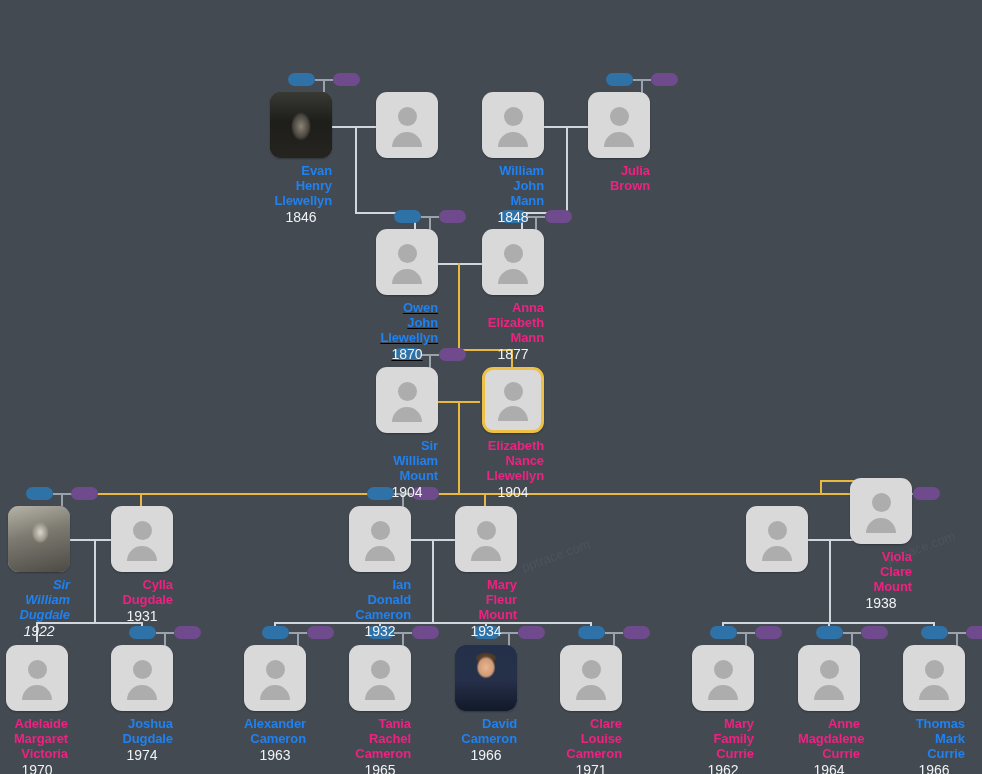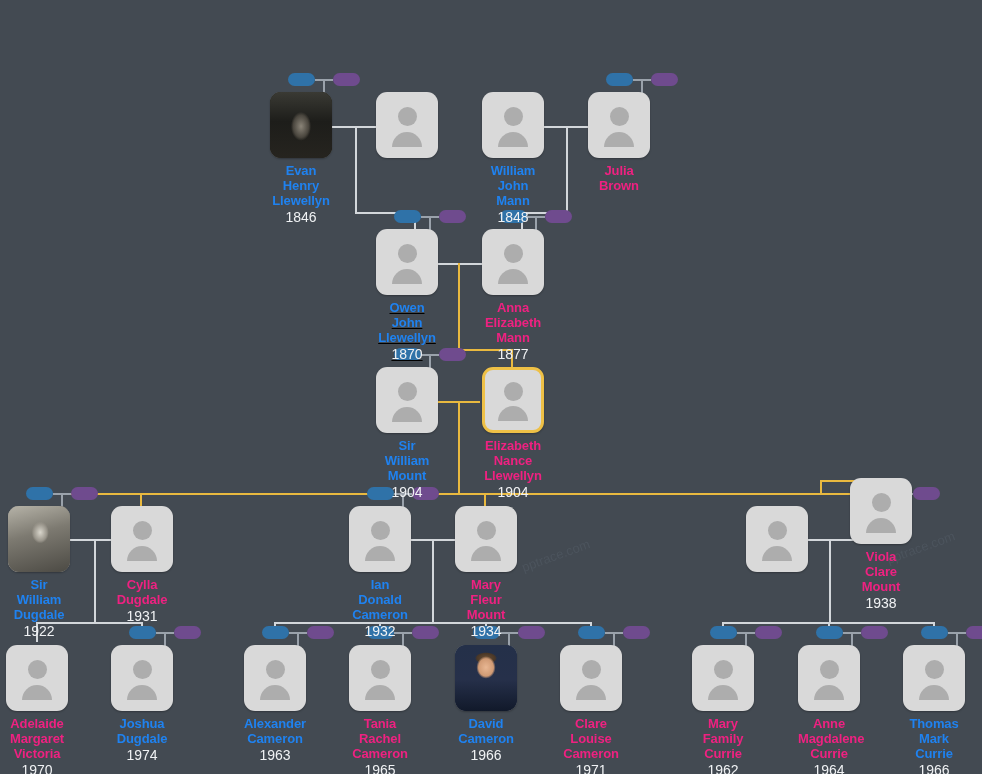--- a/index.html
+++ b/index.html
@@ -32,21 +32,21 @@
   .card{width:62px;height:66px;border-radius:11px;background:#d9d9d9;position:relative;overflow:hidden;
         box-shadow:0 1px 2px rgba(0,0,0,.28);}
   .card.hl{border:3px solid #eec046;width:56px;height:60px;border-radius:11px;}
   .card .head{position:absolute;left:50%;top:15px;width:19px;height:19px;margin-left:-9.5px;
               border-radius:50%;background:#adadad;}
   .card.hl .head{top:12px;}
   .card .body{position:absolute;left:50%;top:40px;width:30px;height:15px;margin-left:-15px;
               background:#adadad;border-radius:15px 15px 0 0;}
   .card.hl .body{top:36px;}
   .photo{position:absolute;left:0;top:0;width:100%;height:100%;}
-  .nm{margin-top:5px;text-align:center;font-size:13px;font-weight:bold;line-height:15px;
+  .nm{margin-top:5px;text-align:right;font-size:13px;font-weight:bold;line-height:15px;
       letter-spacing:-.1px;}
   .nm.m{color:#1f82f0;}
   .nm.f{color:#ef2181;}
   .yr{text-align:center;font-size:14px;color:#f0f2f4;line-height:17px;margin-top:1px;}
 
   
   .pills{position:absolute;width:72px;height:26px;}
   .pill{position:absolute;top:3px;width:27px;height:13px;border-radius:7px;}
   .pill.blue{left:0;background:#2f72a8;}
   .pill.purple{left:45px;background:#6f4b8e;}
@@ -268,21 +268,21 @@
         <div class="yr">1904</div>
       </div>
       <div class="node" style="left: 482px; top: 367px;">
         <div class="card hl">
           <div class="head"></div>
           <div class="body"></div>
         </div>
         <div class="nm f">Elizabeth Nance Llewellyn</div>
         <div class="yr">1904</div>
       </div>
-      <div class="node" style="left: 8px; top: 506px;">
+      <div class="node" style="left: 8px; top: 506px; font-style: italic;">
         <div class="card">
           <div class="photo" style="background:#6e6d68;background-image:radial-gradient(ellipse 11px 14px at 52% 40%, #d9d6cc 0%, #9a968c 60%, rgba(0,0,0,0) 78%),linear-gradient(165deg,#b6b3a8 0%,#7d7a71 42%,#4c4a44 100%),linear-gradient(60deg,rgba(255,255,255,.25) 0%,rgba(0,0,0,.25) 70%);"></div>
         </div>
         <div class="nm m">Sir William Dugdale</div>
         <div class="yr">1922</div>
       </div>
       <div class="node" style="left: 111px; top: 506px;">
         <div class="card">
           <div class="head"></div>
           <div class="body"></div>

